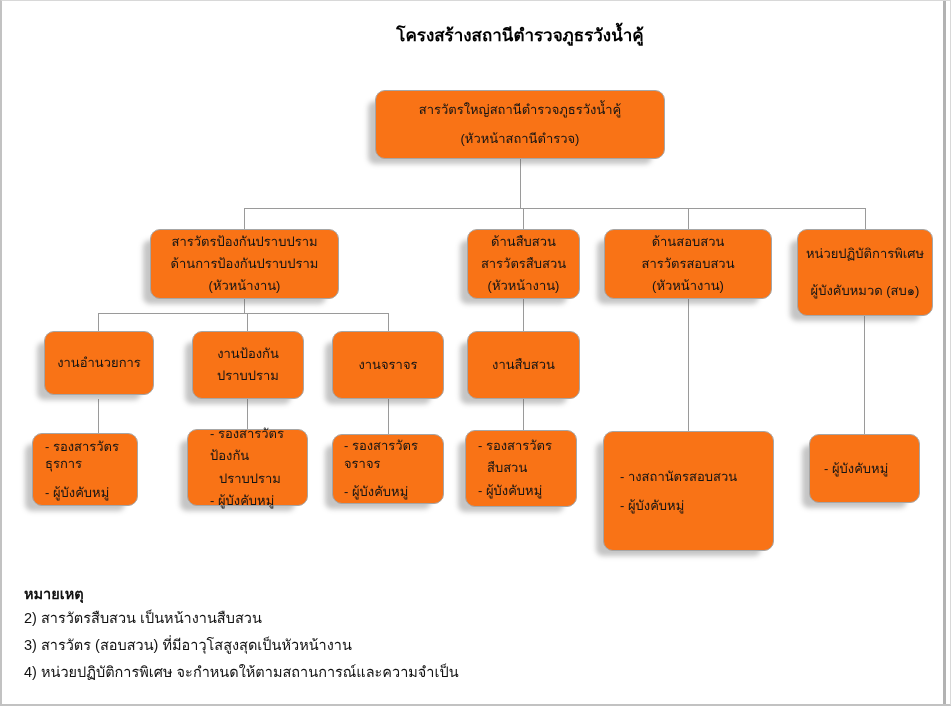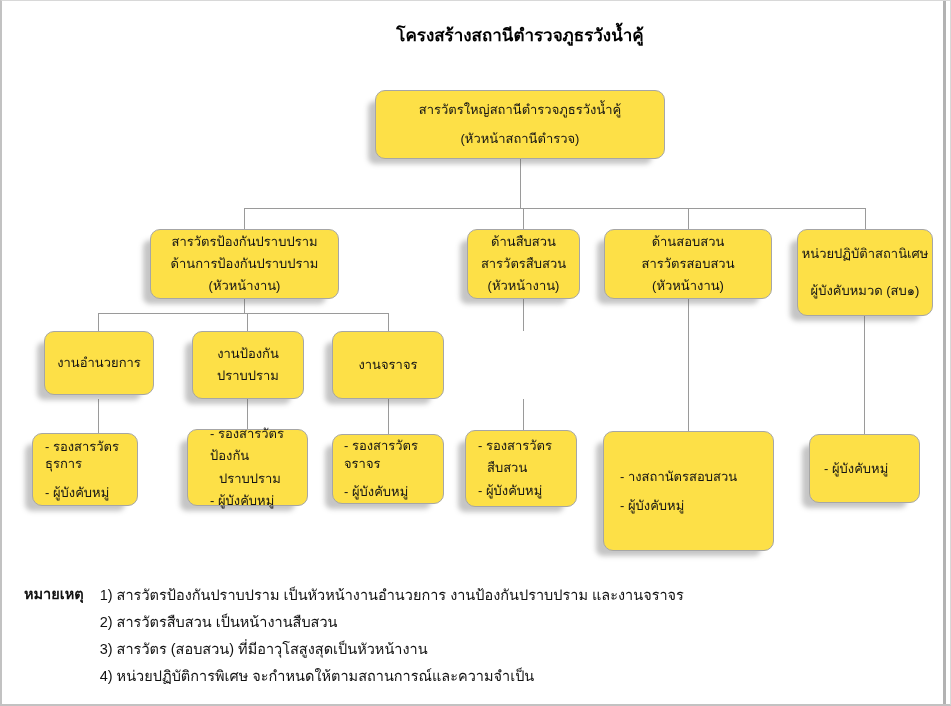--- a/index.html
+++ b/index.html
@@ -20,40 +20,40 @@
     position:absolute;left:941px;top:0;width:3px;height:706px;
     background:#b2b2b2;
   }
   .title{
     position:absolute;left:85px;top:20px;width:866px;
     text-align:center;font-size:17px;font-weight:bold;color:#000;
   }
   .node{
     position:absolute;
     box-sizing:border-box;
-    background:#fde047;
+    background:#f97316;
     border:1px solid #a6a6a6;
     border-radius:10px;
     box-shadow:-10px 8px 5px -3px rgba(90,90,90,0.35);
     display:flex;flex-direction:column;
     justify-content:center;align-items:center;
     text-align:center;
     font-size:13px;line-height:1.35;
     color:#141414;
   }
   .node span{display:block;}
   .gap-md{row-gap:11px;}
   .gap-lg{row-gap:19px;}
   .tall3{line-height:1.7;}
   .leftal{align-items:flex-start;text-align:left;}
   .indent{padding-left:9px;}
   .conn{position:absolute;background:#9a9a9a;}
   .notes{
     position:absolute;left:22px;top:581px;width:900px;
-    display:flex;flex-direction:row;align-items:flex-start;
+    display:flex;flex-direction:column;align-items:flex-start;
     font-size:14.5px;
   }
   .notes .label{font-weight:bold;margin-right:16px;white-space:nowrap;}
   .notes .items{display:flex;flex-direction:column;}
   .notes .items div{line-height:27px;white-space:nowrap;}
 </style>
 </head>
 <body>
 
 <div id="page">
@@ -98,37 +98,40 @@
     <span>(หัวหน้างาน)</span>
   </div>
 
   <div class="node tall3" style="left:602px;top:228px;width:168px;height:70px;">
     <span>ด้านสอบสวน</span>
     <span>สารวัตรสอบสวน</span>
     <span>(หัวหน้างาน)</span>
   </div>
 
   <div class="node gap-lg" style="left:795px;top:228px;width:136px;height:87px;">
-    <span>หน่วยปฏิบัติาสถานิเศษ</span>
+    <span>หน่วยปฏิบัติการพิเศษ</span>
     <span>ผู้บังคับหมวด (สบ๑)</span>
   </div>
 
   <div class="node" style="left:42px;top:330px;width:110px;height:64px;">
     <span>งานอำนวยการ</span>
   </div>
 
   <div class="node tall3" style="left:190px;top:330px;width:112px;height:68px;">
     <span>งานป้องกัน</span>
     <span>ปราบปราม</span>
   </div>
 
   <div class="node" style="left:330px;top:330px;width:112px;height:68px;">
     <span>งานจราจร</span>
   </div>
 
+  <div class="node" style="left:465px;top:330px;width:113px;height:68px;">
+    <span>งานสืบสวน</span>
+  </div>
 
   <div class="node gap-md leftal" style="left:30px;top:432px;width:106px;height:73px;padding-left:12px;">
     <span>- รองสารวัตรธุรการ</span>
     <span>- ผู้บังคับหมู่</span>
   </div>
 
   <div class="node leftal tall3" style="left:185px;top:428px;width:121px;height:77px;padding-left:22px;">
     <span>- รองสารวัตรป้องกัน</span>
     <span class="indent">ปราบปราม</span>
     <span>- ผู้บังคับหมู่</span>
@@ -150,21 +153,20 @@
     <span>- ผู้บังคับหมู่</span>
   </div>
 
   <div class="node leftal" style="left:807px;top:433px;width:111px;height:69px;padding-left:14px;">
     <span>- ผู้บังคับหมู่</span>
   </div>
 
   <div class="notes">
     <div class="label">หมายเหตุ</div>
     <div class="items">
-      <div>1) สารวัตรป้องกันปราบปราม เป็นหัวหน้างานอำนวยการ งานป้องกันปราบปราม และงานจราจร</div>
       <div>2) สารวัตรสืบสวน เป็นหน้างานสืบสวน</div>
       <div>3) สารวัตร (สอบสวน) ที่มีอาวุโสสูงสุดเป็นหัวหน้างาน</div>
       <div>4) หน่วยปฏิบัติการพิเศษ จะกำหนดให้ตามสถานการณ์และความจำเป็น</div>
     </div>
   </div>
 
   <div id="right-edge"></div>
 </div>
 
 </body></html>

